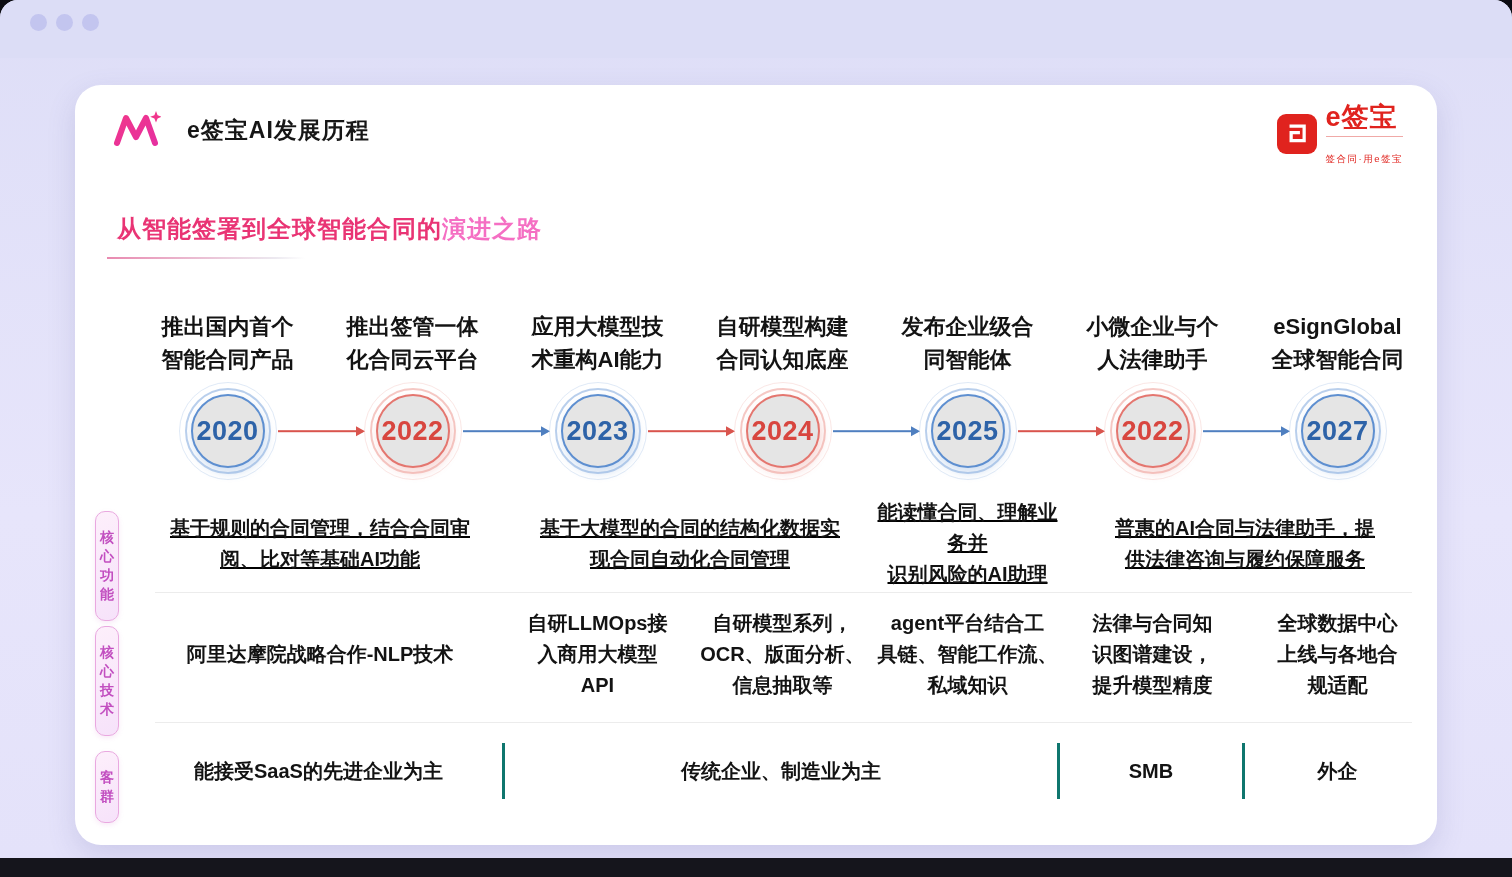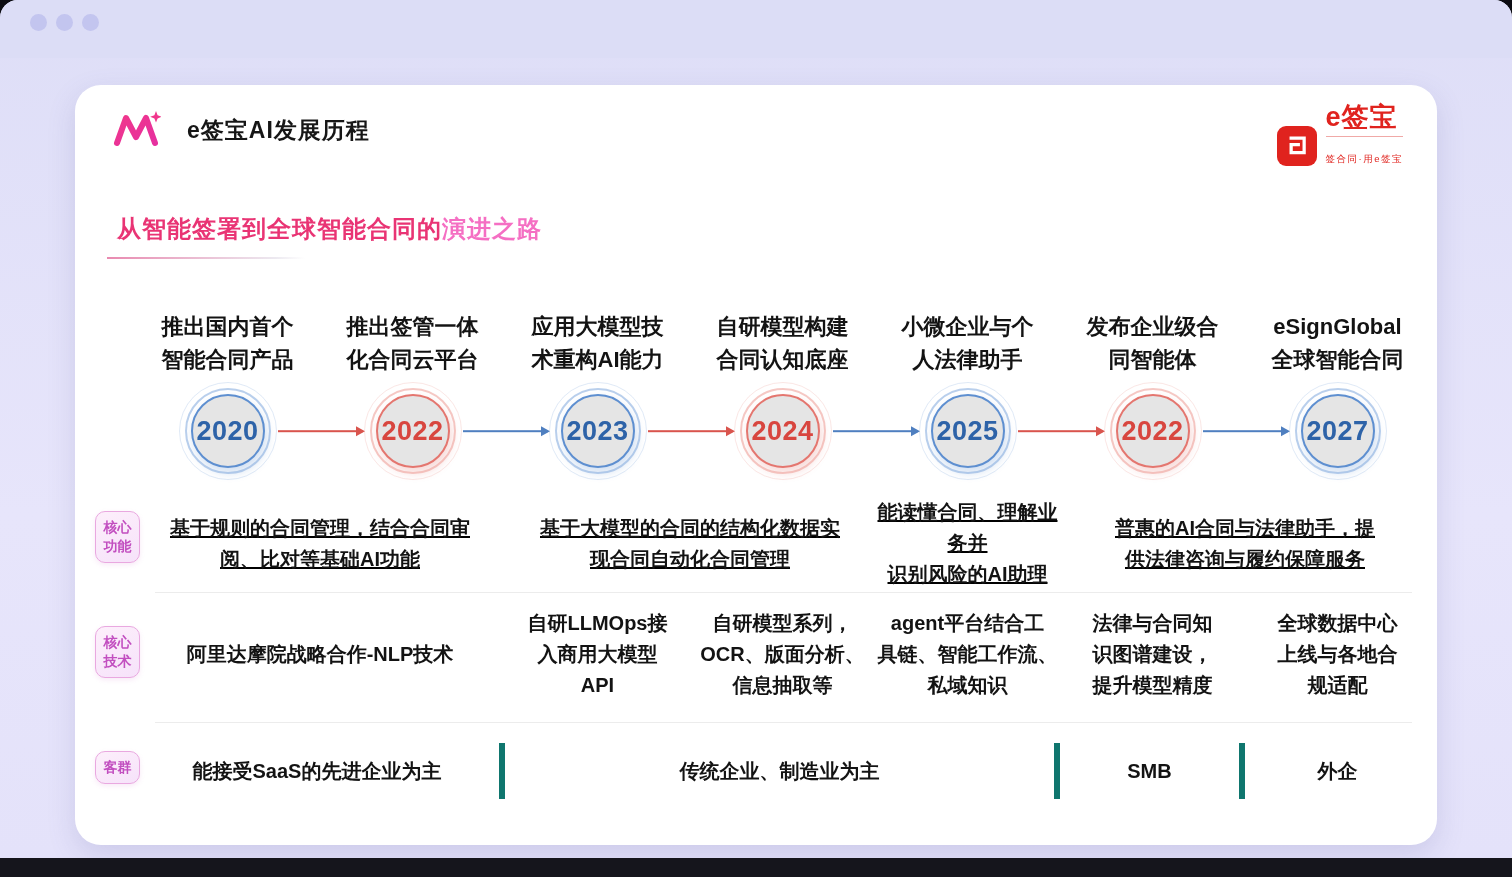--- a/index.html
+++ b/index.html
@@ -16,21 +16,21 @@
 
   .bottombar { position:absolute; left:0; bottom:0; width:1512px; height:19px; background:#15151c; }
 
   .card { position:absolute; left:75px; top:85px; width:1362px; height:760px;
           background:#ffffff; border-radius:26px; box-shadow:0 10px 28px rgba(96,96,160,0.18); }
 
   
   .hdr-logo { position:absolute; left:38px; top:26px; width:48px; height:36px; }
   .page-title { position:absolute; left:112px; top:30px; font-size:23px; font-weight:bold; color:#161616; letter-spacing:1px; }
 
-  .brand { position:absolute; right:34px; top:18px; display:flex; gap:9px; align-items:flex-end; }
+  .brand { position:absolute; right:34px; top:18px; display:flex; gap:9px; align-items:center; }
   .brand-square { width:40px; height:40px; border-radius:9px; background:#e0231e; display:flex; align-items:center; justify-content:center; }
   .brand-text { display:flex; flex-direction:column; align-items:flex-start; }
   .brand-name { font-size:27px; font-weight:800; color:#e0231e; letter-spacing:1px; line-height:1.1; }
   .brand-tagline { font-size:9.5px; color:#e0231e; letter-spacing:1.5px; margin-top:3px; border-top:1px solid #f0a9a7; padding-top:16px; }
 
   
   .subtitle { position:absolute; left:42px; top:128px; font-size:24px; font-weight:bold; letter-spacing:1px; }
   .sub-main { color:#e93474;text-align:center; }
   .sub-hl   { color:#f56fc3; }
   .sub-underline { position:absolute; left:32px; top:172px; width:198px; height:2px;
@@ -68,28 +68,28 @@
   .row-tech { top:520px; height:98px; align-items:center; }
   .row-cust { top:655px; height:62px; align-items:center; }
   .cellt { text-align:center; font-size:20px; font-weight:bold; color:#131313; line-height:1.55; }
   .pre { white-space:pre-line; }
 
   .s12{ grid-column:1/3; } .s34{ grid-column:3/5; } .s5{ grid-column:5/6; } .s67{ grid-column:6/8; }
   .c3{ grid-column:3/4; } .c4{ grid-column:4/5; } .c5{ grid-column:5/6; } .c6{ grid-column:6/7; } .c7{ grid-column:7/8; }
   .s35{ grid-column:3/6; }
 
   .row-cust .cellt { height:56px; display:flex; align-items:center; justify-content:center; }
-  .vline { border-right:6px solid #0f766e;text-align:center; }
+  .vline { border-right:3px solid #0f766e;text-align:center; }
 
   .hr { position:absolute; left:80px; width:1257px; height:1px; background:#ececec; }
   .hr1 { top:507px; } .hr2 { top:637px; }
 
-  .badge { position:absolute; left:20px; width:45px; border-radius:10px; text-align:center;
+  .badge { position:absolute; left:20px; width:24px; border-radius:10px; text-align:center;
            background:linear-gradient(150deg,#fdeffb,#f6e2fa); border:1px solid #e9a8e0;
-           color:#c24fc0; font-size:14px; font-weight:bold; line-height:1.35; padding:6px 0;
+           color:#c24fc0; font-size:14px; font-weight:bold; line-height:1.35; padding:16px 0;
            box-shadow:0 2px 5px rgba(210,110,200,.15); }
   .badge-fn   { top:426px; }
   .badge-tech { top:541px; }
   .badge-cust { top:666px; }
 </style>
 </head>
 <body>
 
 <div class="window">
   <div class="titlebar">
@@ -133,24 +133,24 @@
 
     <div class="grid labels">
       <div class="mlabel pre">推出国内首个
 智能合同产品</div>
       <div class="mlabel pre">推出签管一体
 化合同云平台</div>
       <div class="mlabel pre">应用大模型技
 术重构AI能力</div>
       <div class="mlabel pre">自研模型构建
 合同认知底座</div>
+      <div class="mlabel pre">发布企业级合
+同智能体</div>
       <div class="mlabel pre">小微企业与个
 人法律助手</div>
-      <div class="mlabel pre">发布企业级合
-同智能体</div>
       <div class="mlabel pre">eSignGlobal
 全球智能合同</div>
     </div>
 
     <div class="grid circles">
       <div class="ccell">
         <div class="circle c-blue">
           <span class="year">2020</span>
         </div>
         <span class="arrow a-red"></span>

